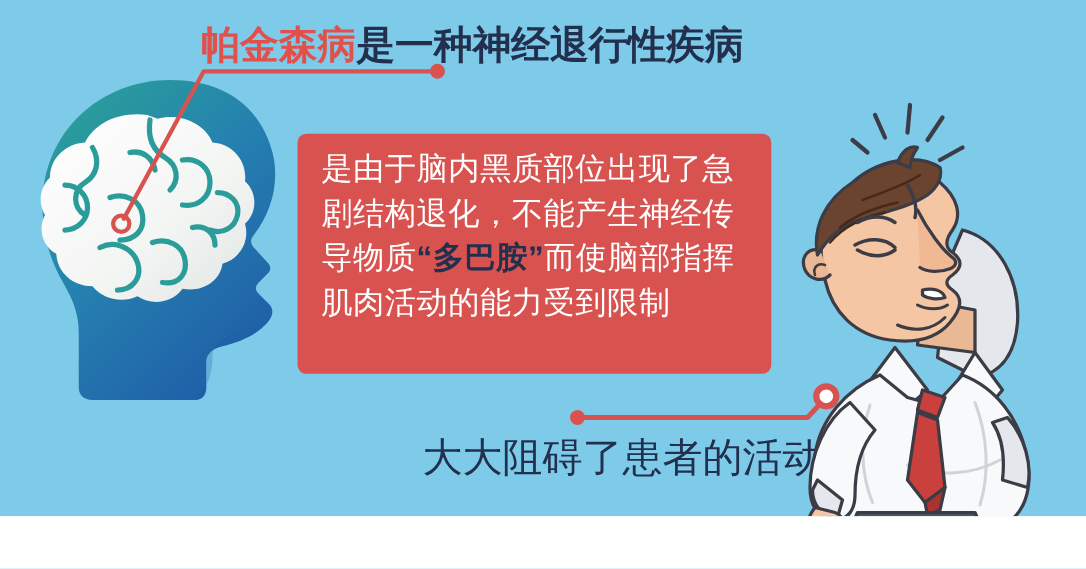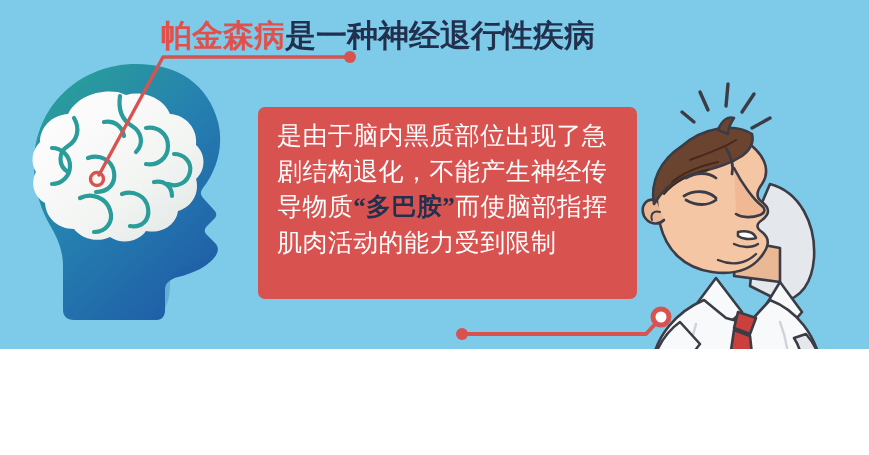--- a/index.html
+++ b/index.html
@@ -3,43 +3,43 @@
 <meta charset="utf-8">
 <style>
   html, body {
     margin: 0;
     padding: 0;
     background: #ffffff;
   }
   #canvas {
     position: relative;
     width: 869px;
-    height: 349px;
+    height: 413px;
     overflow: hidden;
     background: #7ecae9;
-    font-family: Liberation Serif, serif;
+    font-family: Liberation Sans, sans-serif;
   }
   .layer { position: absolute; }
 
   
   #heading {
     left: 161px;
     top: 18px;
     font-size: 31px;
     font-weight: bold;
     line-height: 36px;
     letter-spacing: 0px;
     white-space: nowrap;
     color: #22304e;
   }
   #heading .hl { color: #e2504c; }
 
   
   #red-box {
-    left: 258px;
+    left: 238px;
     top: 107px;
     width: 379px;
     height: 192px;
     background: #d85350;
     border-radius: 7px;
   }
   #red-box-text {
     position: absolute;
     left: 19px;
     top: 11px;

